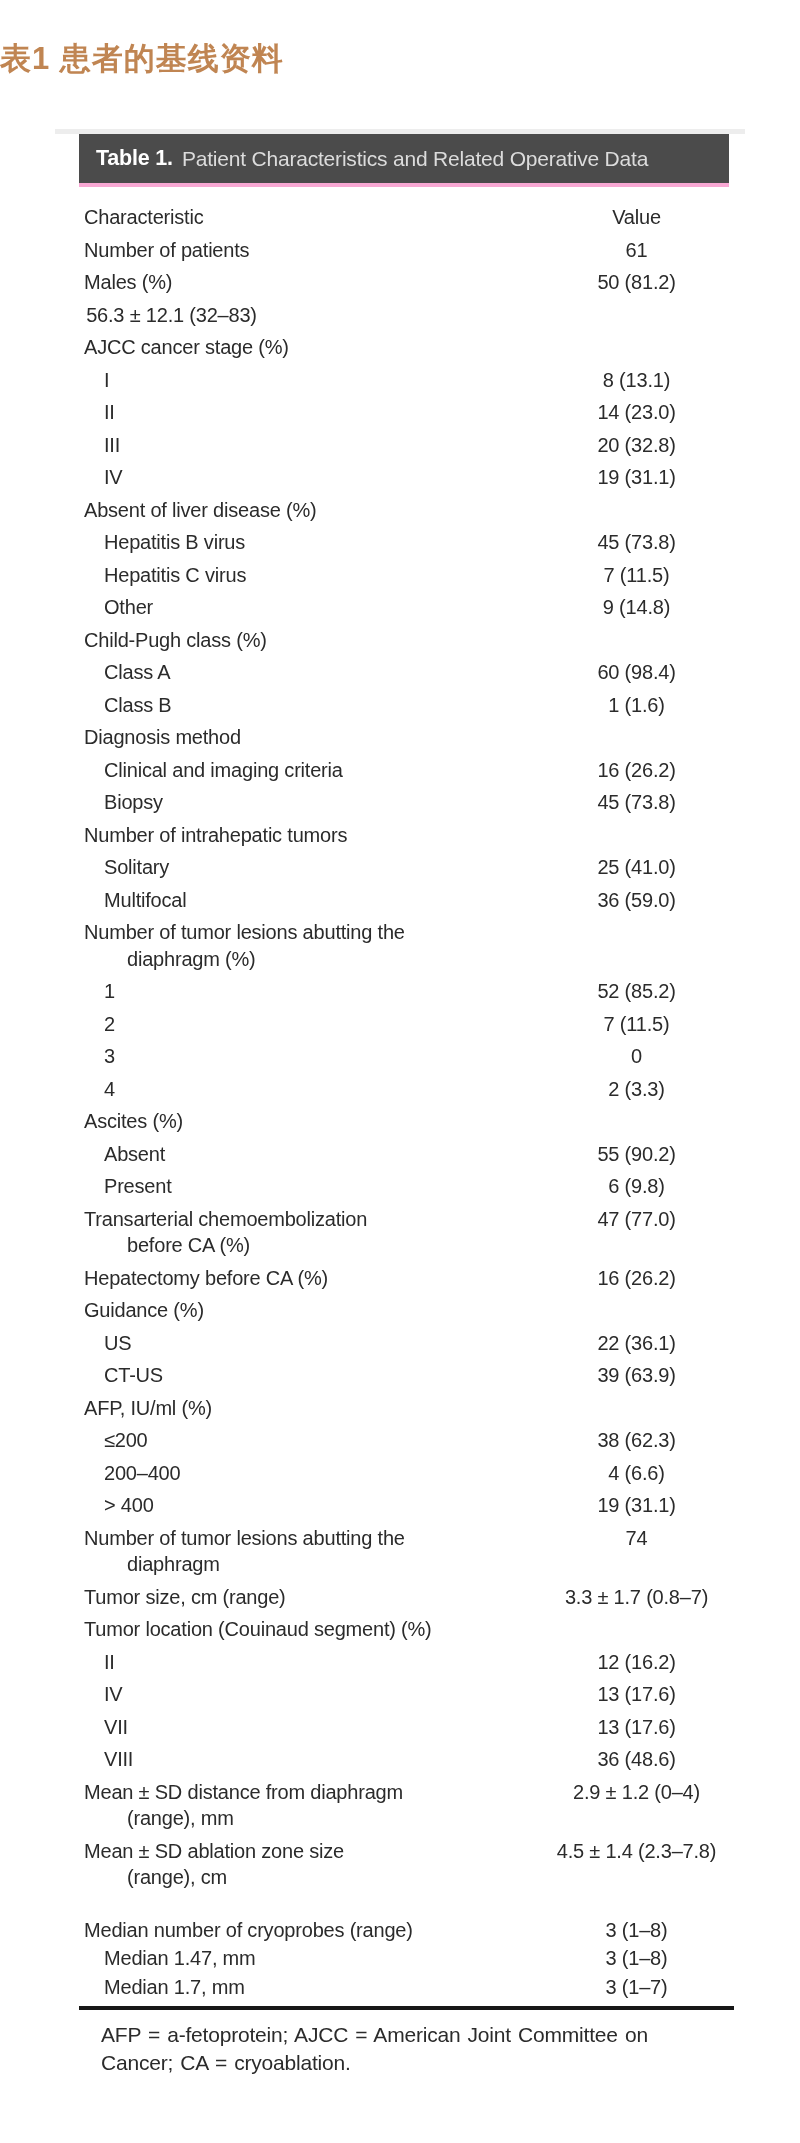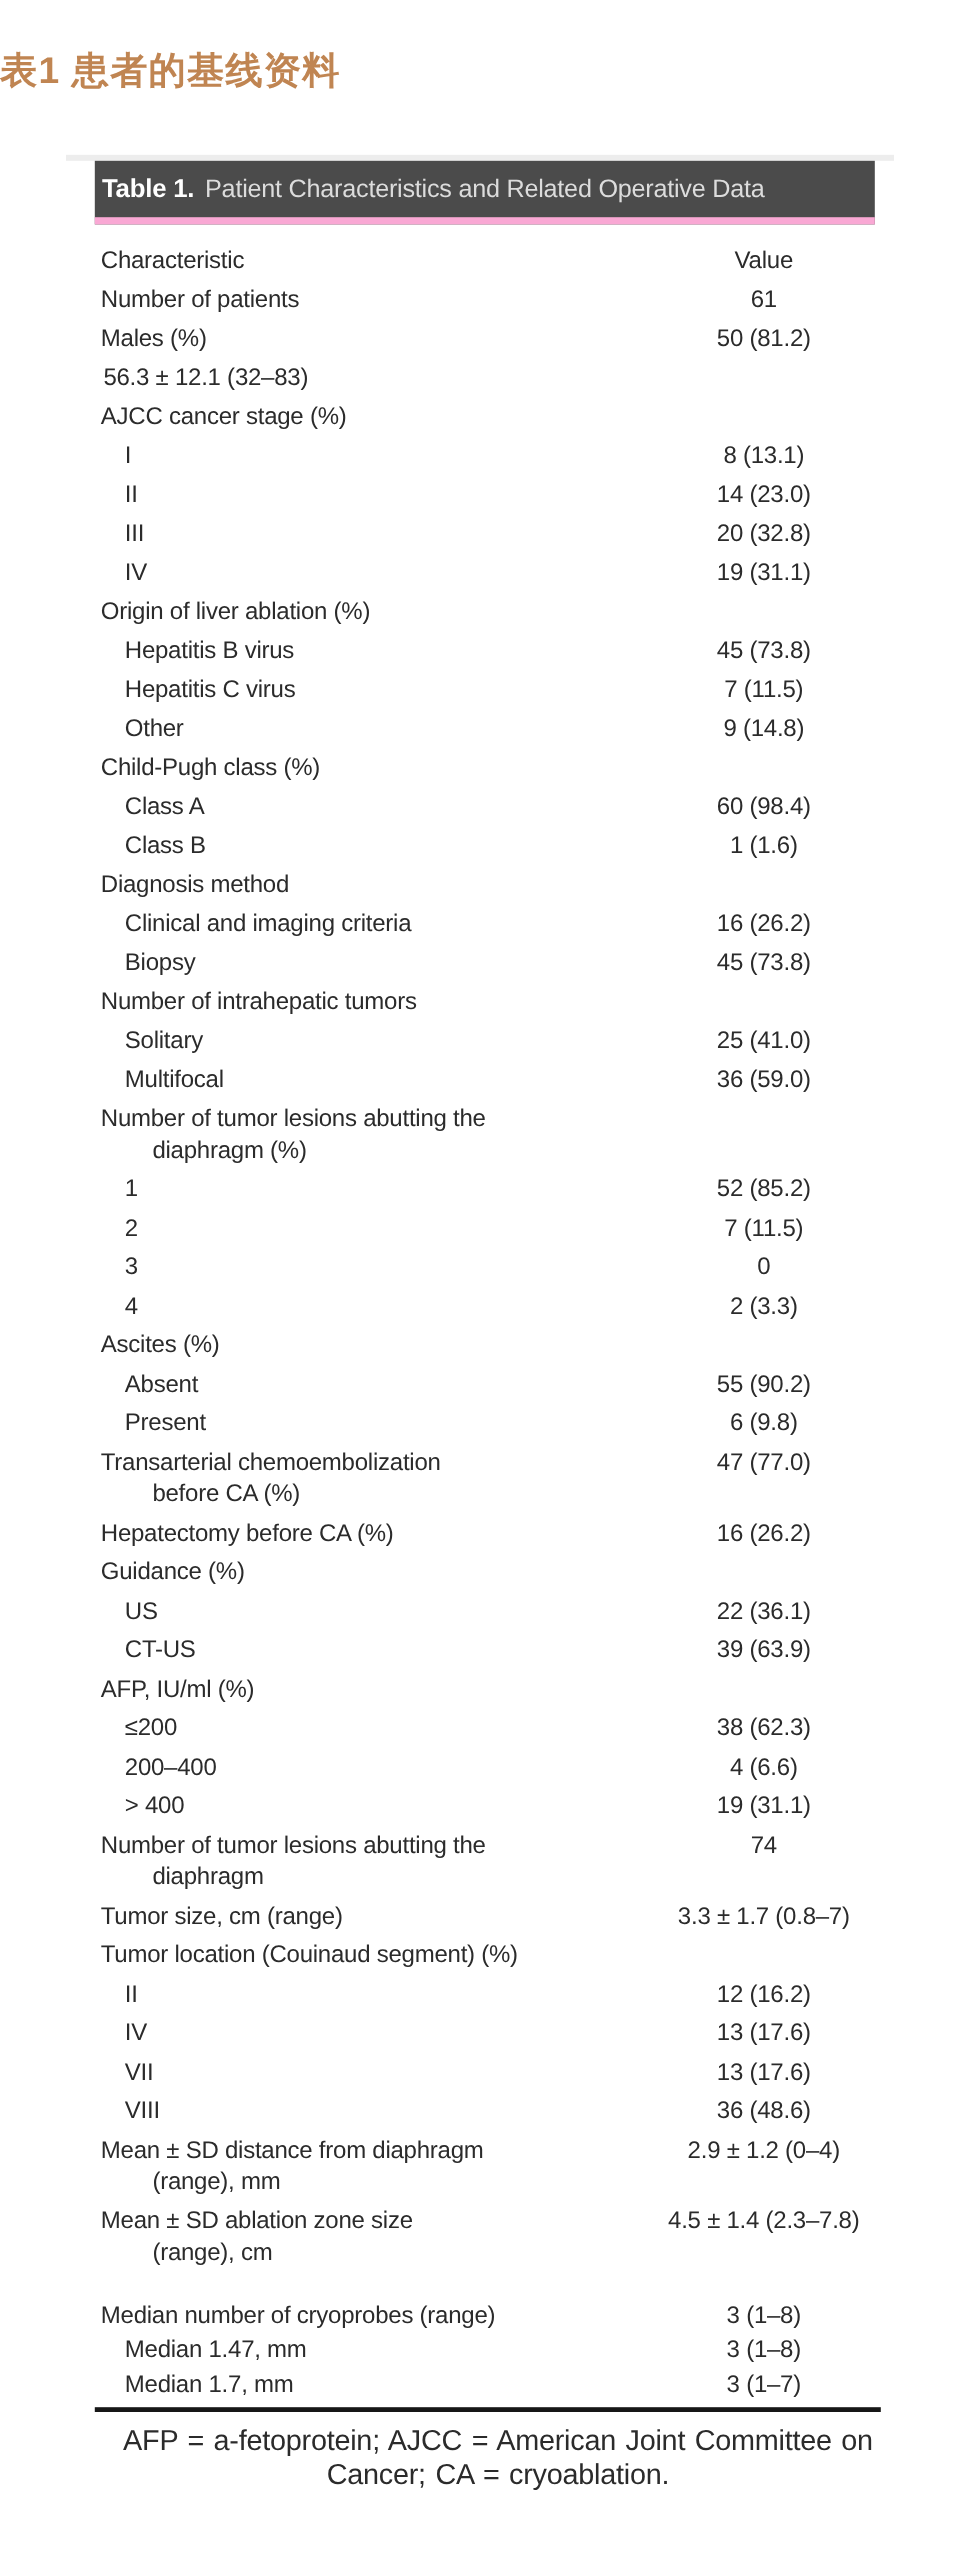--- a/index.html
+++ b/index.html
@@ -31,23 +31,23 @@
     width: 690px;
     height: 5px;
     margin-left: -24px;
     background: #ededed;
   }
   .table-bar {
     height: 53px;
     background: #4b4b4b;
     display: flex;
     align-items: center;
-    padding-left: 6px;
+    padding-left: 17px;
     box-sizing: border-box;
-    border-bottom: 6px solid #f9a8d4;
+    border-bottom: 4px solid #f9a8d4;
   }
   .bar-prefix {
     font-weight: bold;
     color: #ffffff;
     font-size: 21.5px;
     margin-right: 9px;
     letter-spacing: -0.2px;
   }
   .bar-title {
     color: #dcdcdc;
@@ -88,27 +88,26 @@
   }
   .rule {
     height: 4px;
     background: #171717;
     width: 655px;
     margin-top: 5px;
   }
   .footnote {
     margin: 11px 0 0 0;
     padding-left: 22px;
-    font-size: 24px;
+    font-size: 21px;
     line-height: 27.5px;
     letter-spacing: -0.2px;
     white-space: pre-line;
     color: #2b2b2b;
     word-spacing: 1.5px;
-    text-align: center;
   }
 </style>
 </head>
 <body>
 
 <div class="page">
 
   <h1 class="cn-title">表1 患者的基线资料</h1>
 
   <div class="scan">
@@ -151,21 +150,21 @@
         </div>
         <div class="row indent-1">
           <div class="label">III</div>
           <div class="value">20 (32.8)</div>
         </div>
         <div class="row indent-1">
           <div class="label">IV</div>
           <div class="value">19 (31.1)</div>
         </div>
         <div class="row indent-0">
-          <div class="label">Origin of liver ablation (%)</div>
+          <div class="label">Absent of liver disease (%)</div>
           <div class="value"></div>
         </div>
         <div class="row indent-1">
           <div class="label">Hepatitis B virus</div>
           <div class="value">45 (73.8)</div>
         </div>
         <div class="row indent-1">
           <div class="label">Hepatitis C virus</div>
           <div class="value">7 (11.5)</div>
         </div>

